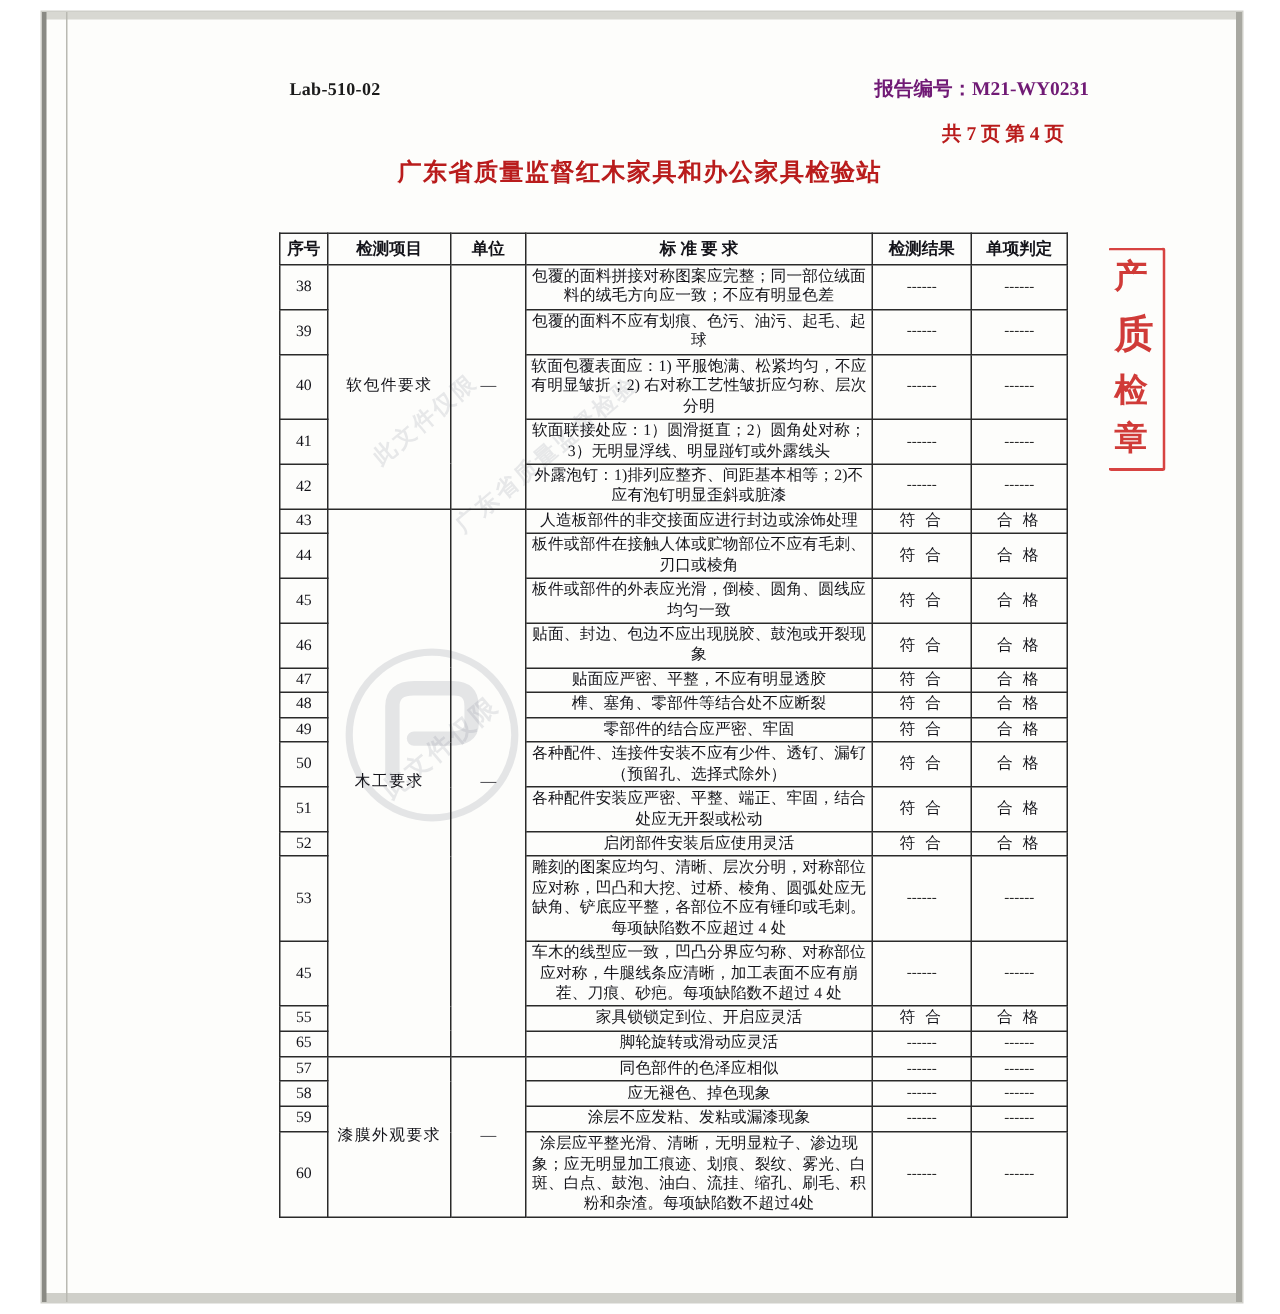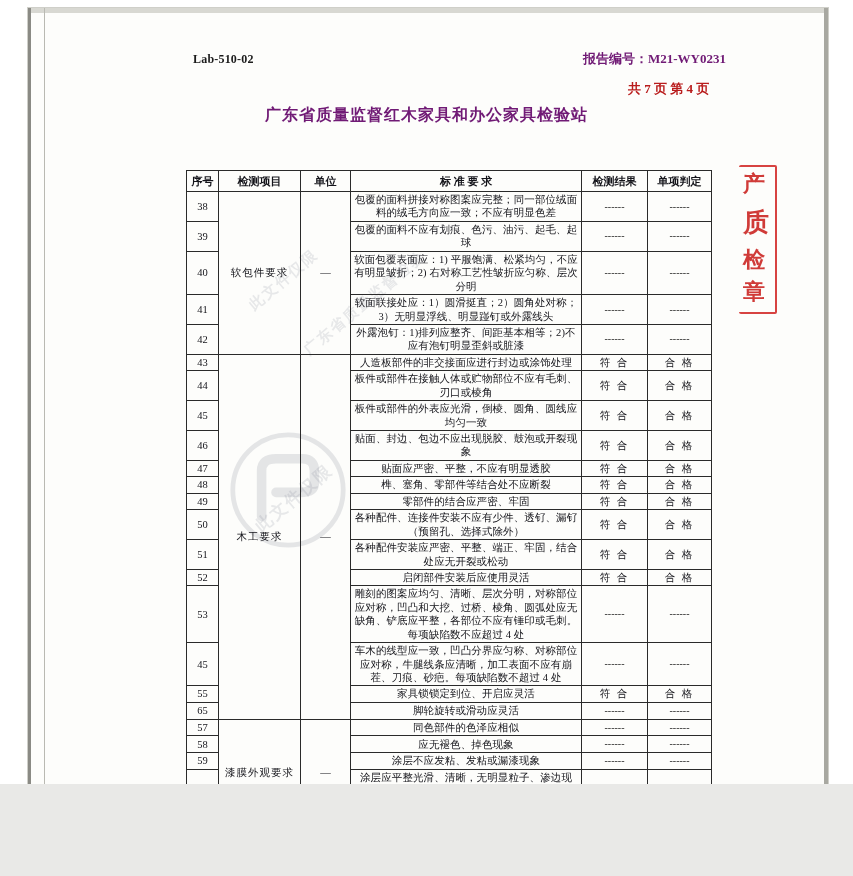--- a/index.html
+++ b/index.html
@@ -9,21 +9,21 @@
   }
   body {
     width: 853px;
     height: 876px;
     overflow: hidden;
     font-family: "Liberation Serif", serif;
   }
   #page {
     position: relative;
     width: 853px;
-    height: 784px;
+    height: 876px;
     background: #ffffff;
     overflow: hidden;
   }
   
   .paper {
     position: absolute;
     left: 28px;
     top: 8px;
     width: 800px;
     height: 860px;
@@ -85,39 +85,39 @@
     font-weight: bold;
     color: #b91c1c;
   }
   .org-title {
     position: absolute;
     left: 0; top: 105px;
     width: 853px;
     text-align: center;
     font-size: 16px;
     font-weight: bold;
-    color: #701a75;
+    color: #b91c1c;
     letter-spacing: 1px;
   }
   .doc-title {
     position: absolute;
     left: 0; top: 130px;
     width: 853px;
     text-align: center;
     font-size: 16px;
     font-weight: bold;
     color: #111;
     letter-spacing: 7px;
   }
 
   
   table.report {
     position: absolute;
     left: 186px;
-    top: 170px;
+    top: 155px;
     width: 525px;
     border-collapse: collapse;
     table-layout: fixed;
     background: transparent;
     padding-left: 20px;
   }
   table.report th, table.report td {
     border: 1px solid #2a2a2a;
     font-size: 10.5px;
     color: #14141a;

